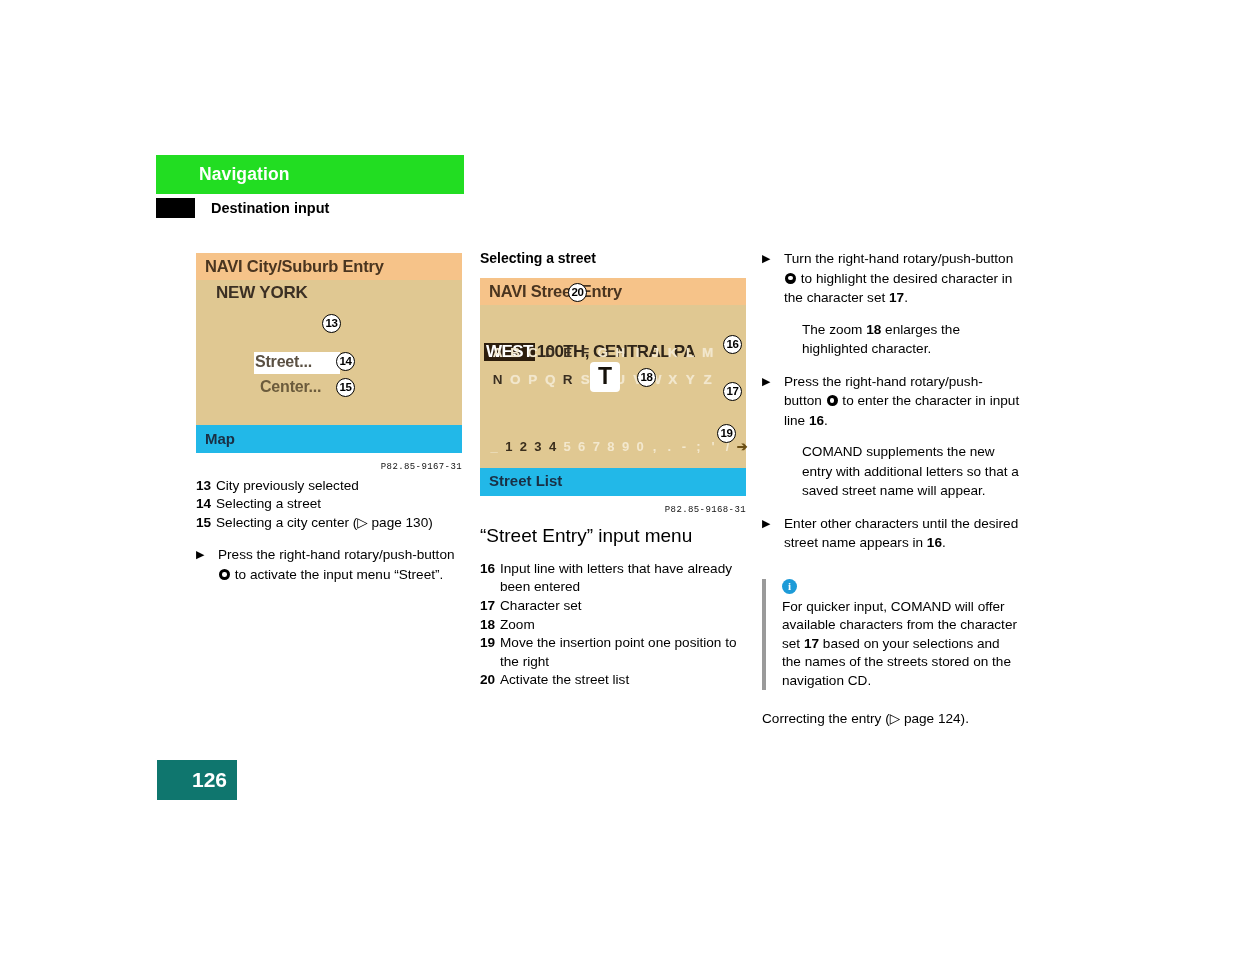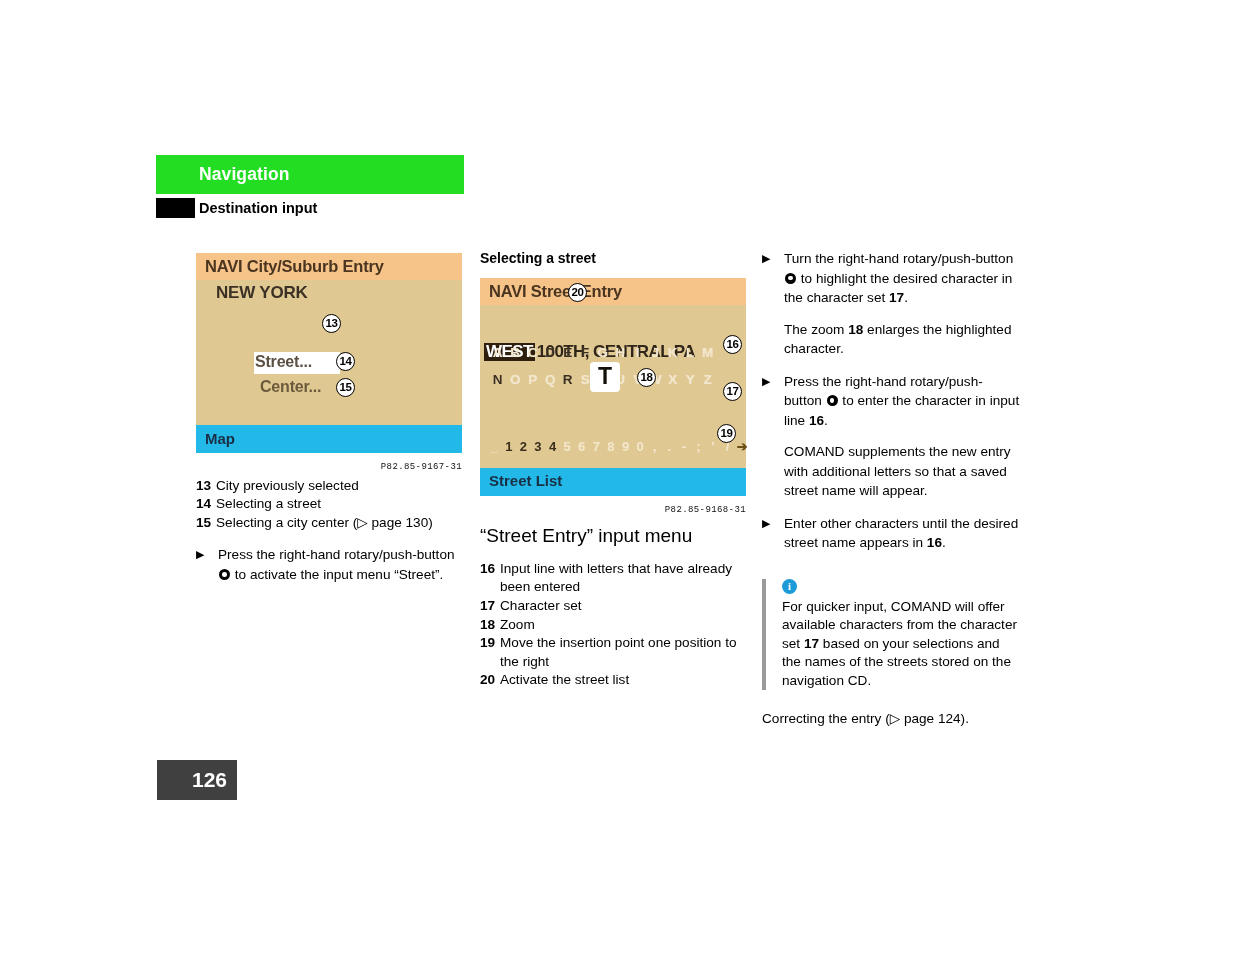--- a/index.html
+++ b/index.html
@@ -42,21 +42,21 @@
   }
   #section-tab {
     width: 39px;
     height: 20px;
     background: #000000;
     flex: 0 0 auto;
   }
   #section-title {
     font-size: 14.5px;
     font-weight: bold;
-    padding-left: 4px;
+    padding-left: 16px;
     color: #000;
   }
 
   
   .col {
     position: absolute;
     font-size: 13.6px;
     line-height: 18.6px;
   }
   #col-left  { left: 196px; top: 253px; width: 268px; }
@@ -270,21 +270,21 @@
     line-height: 19.5px;
     color: #000;
   }
   .bullet-para .body {
     flex: 1 1 auto;
     font-size: 13.6px;
     line-height: 19.5px;
   }
   .plain-para {
     margin-top: 12px;
-    margin-left: 22px;
+    margin-left: 40px;
     font-size: 13.6px;
     line-height: 19.5px;
   }
 
   .rotary {
     display: inline-block;
     width: 11px;
     height: 11px;
     border-radius: 50%;
     background: #000;
@@ -351,21 +351,21 @@
     margin: 8px 0 14px 0;
   }
 
   
   #page-num-box {
     position: absolute;
     left: 157px;
     top: 760px;
     width: 80px;
     height: 40px;
-    background: #404040;
+    background: #0f766e;
     display: flex;
     align-items: center;
     justify-content: flex-end;
     padding-right: 10px;
   }
   #page-num {
     color: #ffffff;
     font-size: 21px;
     font-weight: bold;
   }

